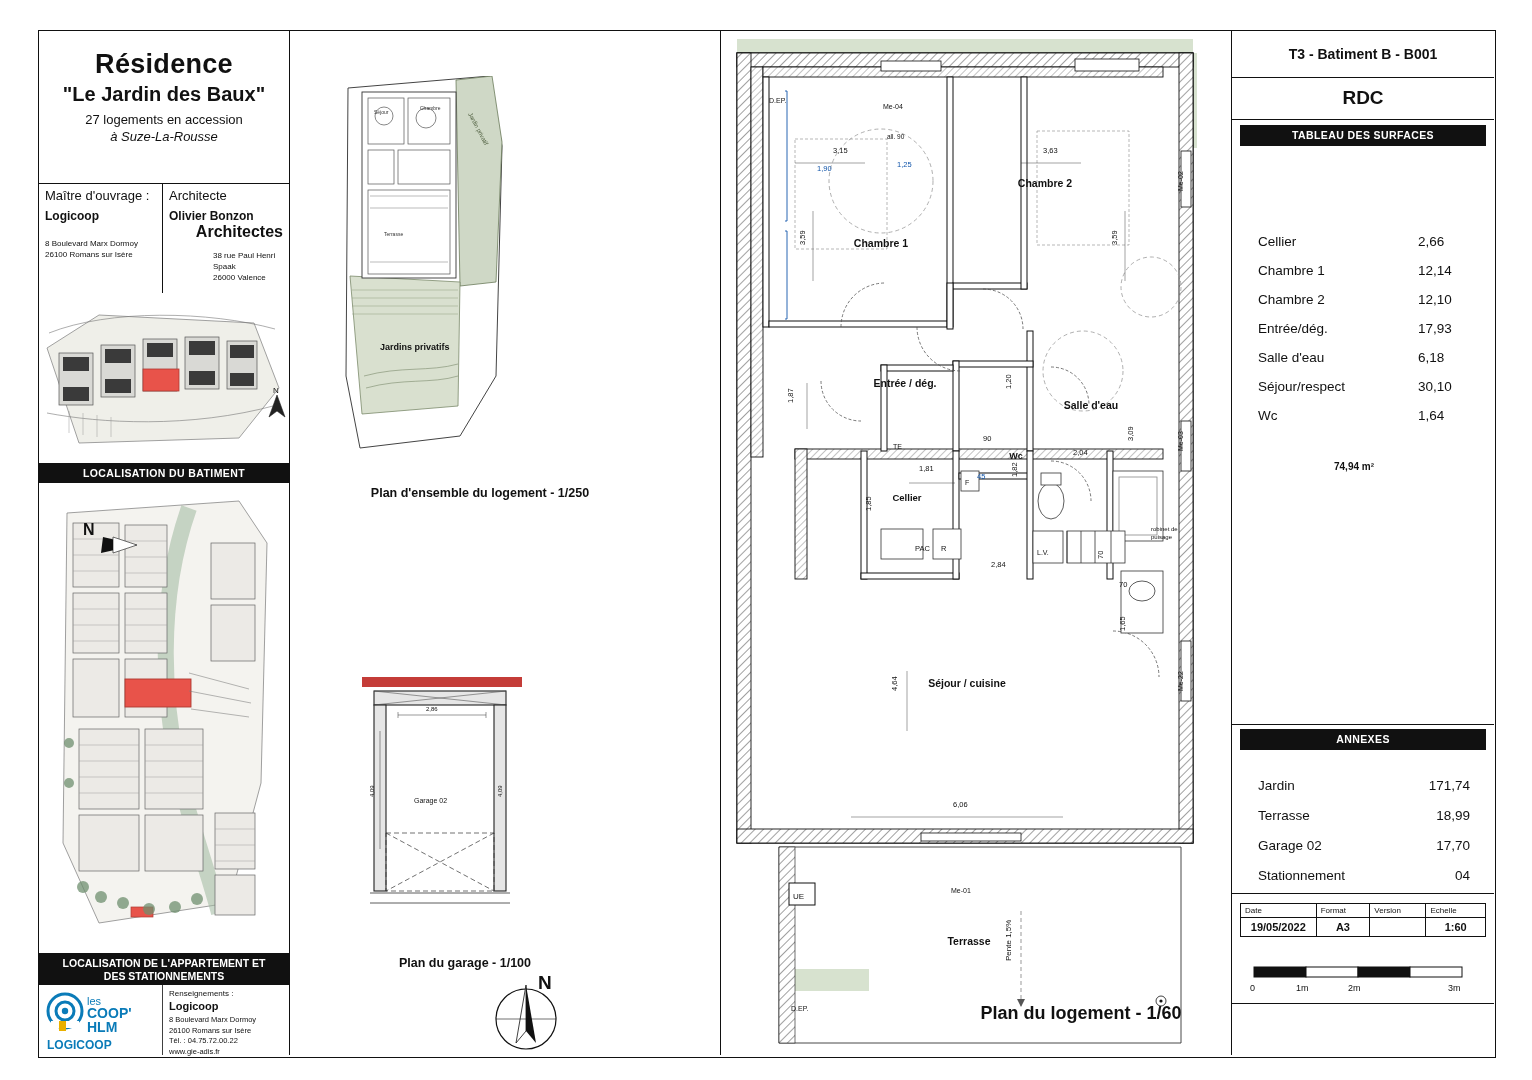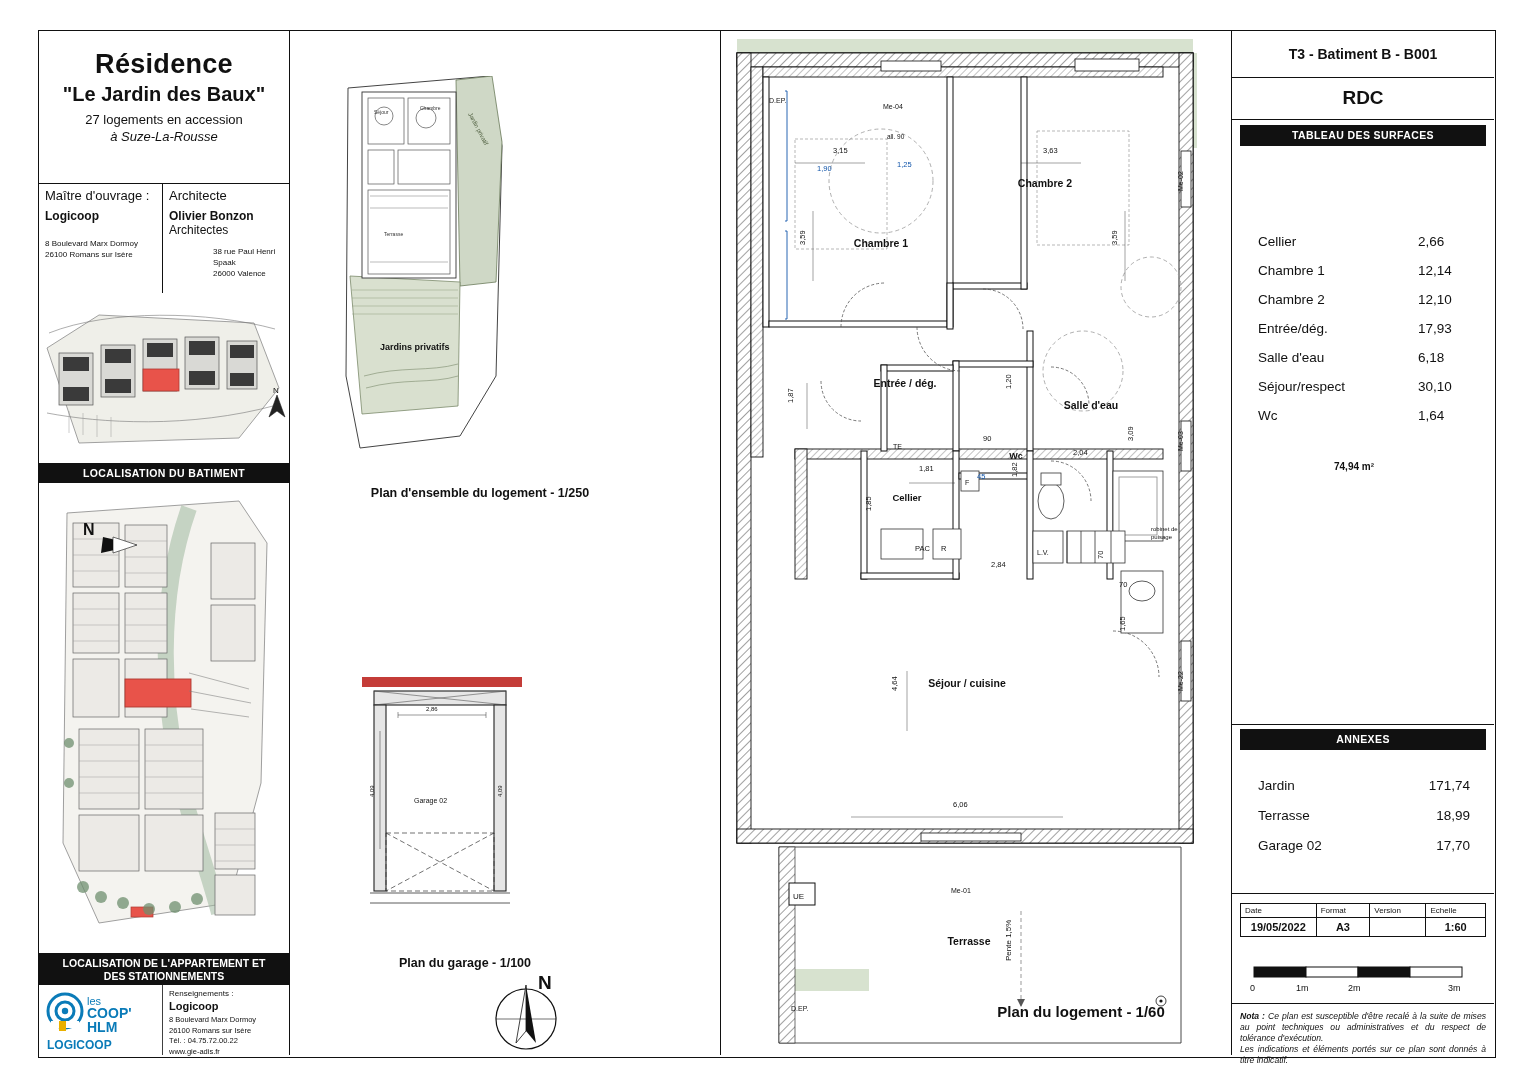--- a/index.html
+++ b/index.html
@@ -11,21 +11,21 @@
   .title-block{position:absolute;left:0;top:0;width:250px;height:152px;border-bottom:1px solid #111;text-align:center;}
   .t-res{font-size:27px;font-weight:bold;margin-top:18px;letter-spacing:.3px;}
   .t-jardin{font-size:20px;font-weight:bold;margin-top:3px;}
   .t-log{font-size:13px;margin-top:6px;}
   .t-suze{font-size:13px;font-style:italic;margin-top:2px;}
   .mo-block{position:absolute;left:0;top:152px;width:250px;height:110px;border-bottom:1px solid #111;}
   .mo-left{position:absolute;left:0;top:0;width:124px;height:110px;border-right:1px solid #111;box-sizing:border-box;padding:5px 6px;}
   .mo-right{position:absolute;left:124px;top:0;width:126px;height:110px;box-sizing:border-box;padding:5px 6px;}
   .mo-lbl{font-size:13px;}
   .mo-name{font-size:12px;font-weight:bold;margin-top:6px;}
-  .mo-name2{font-size:12px;font-weight:normal;margin-top:0px;}
+  .mo-name2{font-size:16px;font-weight:bold;margin-top:0px;text-align:right;}
   .mo-addr{font-size:8px;line-height:1.35;margin-top:16px;}
   .mo-addr2{font-size:8px;line-height:1.35;margin-top:10px;margin-left:44px;}
   .map1{position:absolute;left:0;top:262px;width:250px;height:170px;border-bottom:1px solid #111;overflow:hidden;background:#f7f6f2;}
   .bar{background:#111;color:#fff;font-size:10.5px;font-weight:bold;text-align:center;letter-spacing:.4px;}
   .bar1{position:absolute;left:0;top:432px;width:250px;height:20px;line-height:20px;border-bottom:4px solid #a16207;}
   .map2{position:absolute;left:0;top:452px;width:250px;height:470px;border-bottom:1px solid #111;overflow:hidden;background:#fbfbfb;}
   .bar2{position:absolute;left:0;top:922px;width:250px;height:32px;border-bottom:1px solid #111;background:#111;color:#fff;font-size:10.5px;font-weight:bold;text-align:center;padding-top:4px;box-sizing:border-box;line-height:1.25;}
   .logo-block{position:absolute;left:0;top:954px;width:250px;height:70px;}
   .logo-left{position:absolute;left:0;top:0;width:124px;height:70px;border-right:1px solid #404040;box-sizing:border-box;}
   .logo-right{position:absolute;left:124px;top:0;width:126px;height:70px;box-sizing:border-box;padding:4px 6px;}
@@ -35,21 +35,21 @@
   
   .midcol{position:absolute;left:290px;top:31px;width:430px;height:1024px;border-right:1px solid #111;}
   .plan-ens{position:absolute;left:50px;top:45px;width:175px;height:390px;}
   .cap{position:absolute;font-size:12.5px;font-weight:bold;text-align:center;width:100%;}
   .cap1{top:455px;left:10px;width:360px;}
   .garage-plan{position:absolute;left:62px;top:640px;width:215px;height:275px;}
   .cap2{top:925px;left:10px;width:330px;}
   .northrose{position:absolute;left:196px;top:940px;width:80px;height:90px;}
   
   .plancol{position:absolute;left:721px;top:31px;width:510px;height:1024px;border-right:1px solid #111;overflow:hidden;}
-  .cap3{position:absolute;top:972px;left:220px;width:280px;font-size:15px;font-weight:bold;text-align:center;}
+  .cap3{position:absolute;top:972px;left:220px;width:280px;font-size:18px;font-weight:bold;text-align:center;}
   
   .rightcol{position:absolute;left:1232px;top:31px;width:262px;height:1024px;}
   .rc-title{position:absolute;left:0;top:0;width:262px;height:46px;border-bottom:1px solid #111;text-align:center;font-size:14px;font-weight:bold;line-height:46px;}
   .rc-rdc{position:absolute;left:0;top:46px;width:262px;height:42px;border-bottom:1px solid #111;text-align:center;font-size:19px;font-weight:bold;line-height:42px;}
   .rc-bar{position:absolute;left:8px;top:94px;width:246px;height:21px;background:#111;color:#fff;text-align:center;font-size:10.5px;font-weight:bold;line-height:21px;letter-spacing:.4px;}
   .surf-table{position:absolute;left:0;top:128px;width:262px;}
   .surf-row{display:flex;justify-content:space-between;padding:0 24px 0 26px;font-size:13.5px;line-height:29px;}
   .surf-row .v{min-width:52px;text-align:left;}
   .rc-sep{position:absolute;left:0;width:262px;border-top:1px solid #111;}
   .rc-bar2{position:absolute;left:8px;width:246px;height:21px;background:#111;color:#fff;text-align:center;font-size:10.5px;font-weight:bold;line-height:21px;letter-spacing:.4px;}
@@ -530,20 +530,24 @@
         <span class="v">171,74</span>
       </div>
       <div class="annex-row">
         <span>Terrasse</span>
         <span class="v">18,99</span>
       </div>
       <div class="annex-row">
         <span>Garage 02</span>
         <span class="v">17,70</span>
       </div>
+      <div class="annex-row">
+        <span>Stationnement</span>
+        <span class="v">04</span>
+      </div>
     </div>
 
     <div class="rc-sep" style="top:862px;"></div>
 
     <div class="meta" style="top:872px;">
       <div class="meta-head">
         <div style="width:31%">Date</div>
         <div style="width:22%">Format</div>
         <div style="width:23%">Version</div>
         <div style="width:24%">Echelle</div>
@@ -566,18 +570,14 @@
         </g>
         <text x="4" y="26" font-size="9" font-family="Liberation Sans" fill="#111">0</text>
         <text x="50" y="26" font-size="9" font-family="Liberation Sans" fill="#111">1m</text>
         <text x="102" y="26" font-size="9" font-family="Liberation Sans" fill="#111">2m</text>
         <text x="202" y="26" font-size="9" font-family="Liberation Sans" fill="#111">3m</text>
       </svg>
     </div>
 
     <div class="rc-sep" style="top:972px;"></div>
 
-    <div class="nota" style="top:980px;">
-      <span style="font-weight:bold;font-style:italic">Nota :</span><span style="font-style:italic;white-space:pre-line"> Ce plan est susceptible d'être recalé à la suite de mises au point techniques ou administratives et du respect de tolérance d'exécution.
-Les indications et éléments portés sur ce plan sont donnés à titre indicatif.</span>
-    </div>
   </div>
 </div>
 
 </body></html>

